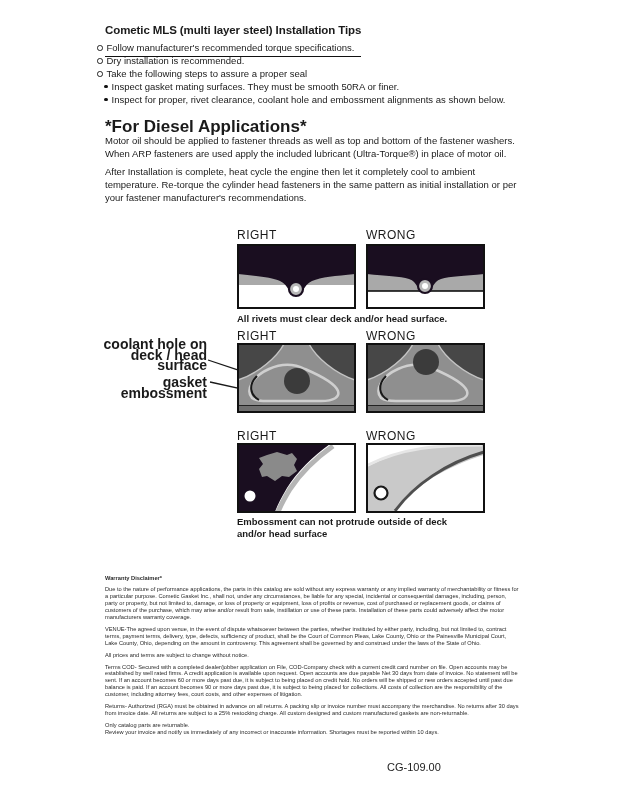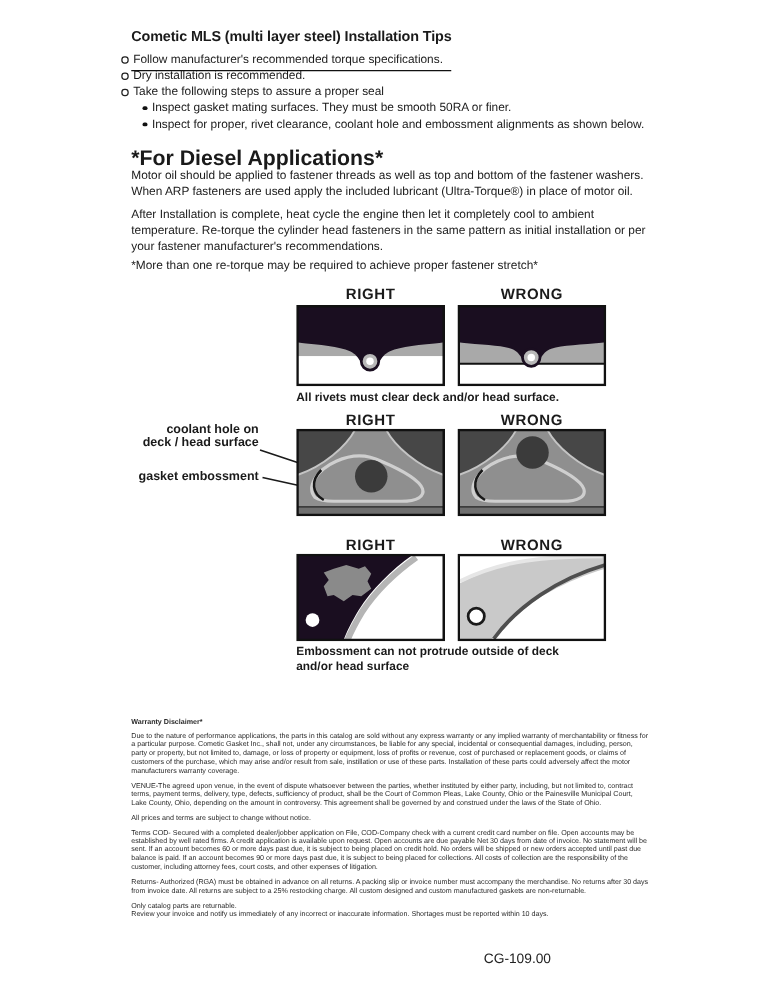--- a/index.html
+++ b/index.html
@@ -4,26 +4,26 @@
 <style>
   html,body{margin:0;padding:0;background:#fff;}
   #page{position:relative;width:618px;height:800px;background:#ffffff;overflow:hidden;
         font-family:"Liberation Sans","DejaVu Sans",sans-serif;color:#1a1a1a;}
   .abs{position:absolute;}
   .title{font-size:11.5px;font-weight:bold;letter-spacing:-0.1px;border-bottom:1.5px solid #111;padding-bottom:20px;}
   .body-txt{font-size:9.5px;line-height:13px;}
   .bullet-row{display:flex;align-items:flex-start;line-height:13px;}
   .dot-open{width:3.5px;height:3.5px;border:1px solid #222;border-radius:50%;margin:4px 4px 0 0;flex:none;}
   .dot-fill{width:3.5px;height:3.5px;background:#111;border-radius:50%;margin:4.5px 4px 0 0;flex:none;}
-  .sub{margin-left:17px;}
+  .sub{margin-left:7px;}
   .h2{font-size:17px;font-weight:bold;}
   .para{font-size:9.5px;line-height:13px;width:424px;}
-  .dg-head{font-size:12px;font-weight:bold;letter-spacing:0.5px;text-align:center;width:119px;}
+  .dg-head{font-size:12px;font-weight:normal;letter-spacing:0.5px;text-align:left;width:119px;}
   .dg-cap{font-size:9.5px;font-weight:bold;line-height:12px;}
-  .callout{font-size:10px;font-weight:bold;line-height:10.5px;text-align:right;width:107px;}
+  .callout{font-size:14px;font-weight:bold;line-height:10.5px;text-align:right;width:107px;}
   .legal{width:414px;font-size:5.7px;line-height:6.9px;color:#2a2a2a;}
   .legal p{margin:0 0 5px 0;}
   .legal .lh{font-weight:bold;margin-bottom:4.5px;}
   .footer-code{font-size:11px;color:#222;}
   svg{display:block;}
 </style>
 </head>
 <body>
 
 <div id="page">
@@ -49,21 +49,20 @@
     </div>
     <div class="bullet-row sub">
       <span class="dot-fill"></span>
       <span>Inspect for proper, rivet clearance, coolant hole and embossment alignments as shown below.</span>
     </div>
   </div>
 
   <div class="abs h2" style="left:105px;top:117px;">*For Diesel Applications*</div>
   <div class="abs para" style="left:105px;top:134px;">Motor oil should be applied to fastener threads as well as top and bottom of the fastener washers. When ARP fasteners are used apply the included lubricant (Ultra-Torque®) in place of motor oil.</div>
   <div class="abs para" style="left:105px;top:165px;width:415px;">After Installation is complete, heat cycle the engine then let it completely cool to ambient temperature. Re-torque the cylinder head fasteners in the same pattern as initial installation or per your fastener manufacturer's recommendations.</div>
-  <div class="abs para" style="left:105px;top:206px;">*More than one re-torque may be required to achieve proper fastener stretch*</div>
 
   <div class="abs dg-head" style="left:237px;top:228px;">RIGHT</div>
   <div class="abs dg-head" style="left:366px;top:228px;">WRONG</div>
 
   <svg class="abs" style="left:237px;top:244px;" width="119" height="65" viewBox="0 0 119 65">
     <rect x="1" y="1" width="117" height="63" fill="#ffffff"></rect>
     <rect x="1" y="30" width="117" height="11" fill="#a9a9a9"></rect>
     <rect x="1" y="41" width="117" height="23" fill="#ffffff"></rect>
     <path d="M1,1 H118 V30 C98,32 84,33 75,37 C66,41 67,50 59,52 C51,50 52,41 43,37 C34,33 20,32 1,30 Z" fill="#1a0e20"></path>
     <circle cx="59" cy="45" r="7" fill="#b8b8b8" stroke="#1a0e20" stroke-width="2.2"></circle>

